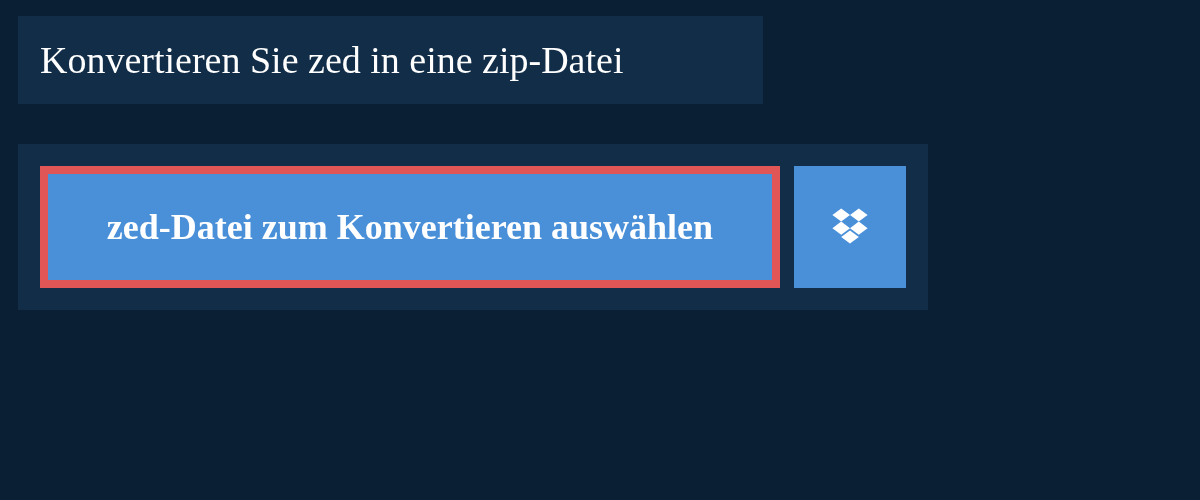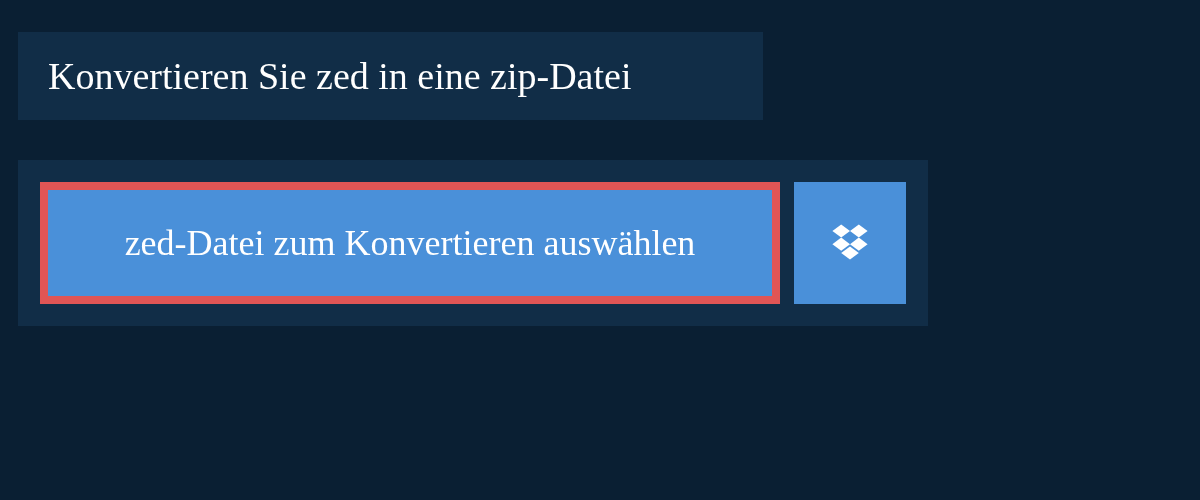--- a/index.html
+++ b/index.html
@@ -9,23 +9,23 @@
     }
     body {
       width: 1200px;
       height: 500px;
       background-color: #0a1f33;
       font-family: Georgia, 'Times New Roman', serif;
       overflow: hidden;
     }
     .header-bar {
       background-color: #112d47;
-      padding: 22px 30px;
+      padding: 22px 22px;
       width: 745px;
-      margin-top: 32px;
+      margin-top: 16px;
       margin-left: 18px;
     }
     .header-title {
       color: #ffffff;
       font-size: 38px;
       font-weight: normal;
     }
     .upload-panel {
       background-color: #112d47;
       width: 910px;
@@ -36,21 +36,21 @@
       gap: 14px;
       align-items: stretch;
     }
     .select-file-button {
       flex: 1;
       background-color: #4a90d9;
       border: 8px solid #e05555;
       color: #ffffff;
       font-size: 36px;
       font-family: Georgia, 'Times New Roman', serif;
-      font-weight: normal;
+      font-weight: bold;
       padding: 32px 20px;
       text-align: center;
       cursor: pointer;
       display: flex;
       align-items: center;
       justify-content: center;
     }
     .dropbox-button {
       width: 112px;
       background-color: #4a90d9;

